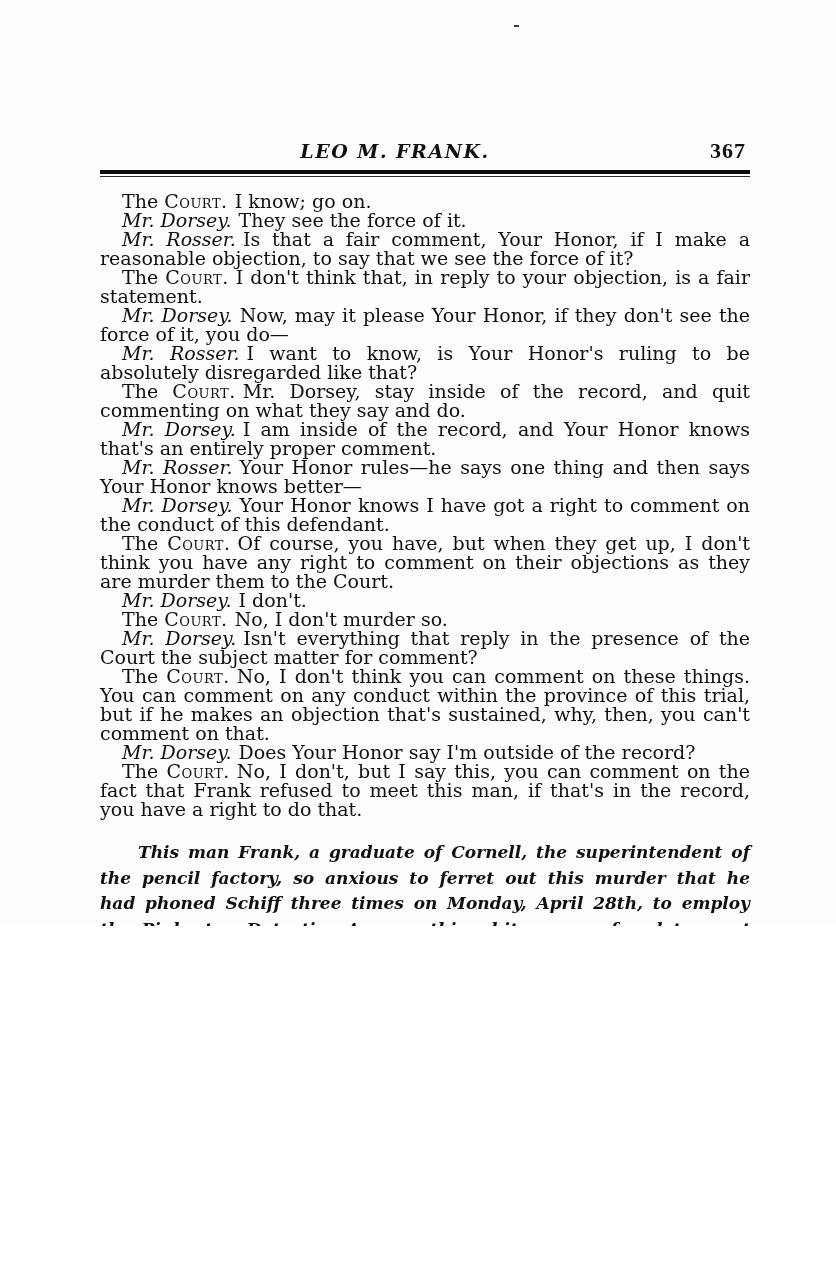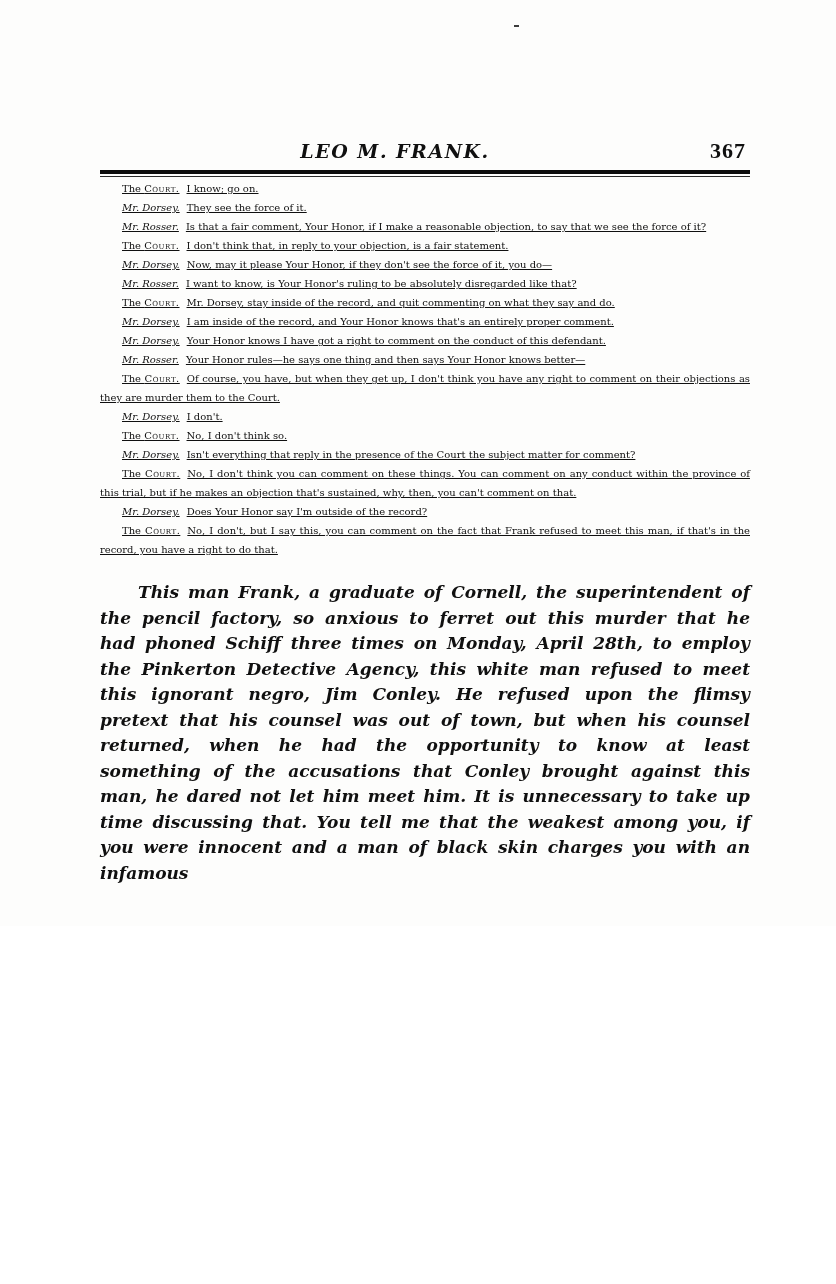--- a/index.html
+++ b/index.html
@@ -37,25 +37,24 @@
     right: 4px;
     top: -2px;
     font-size: 22px;
     font-weight: bold;
     letter-spacing: 1px;
     font-family: Liberation Serif, serif;
   }
   .rule-thick { height: 4px; background: #0d0d0d; margin-top: 2px; }
   .rule-thin  { height: 1px; background: #2a2a2a; margin-top: 2px; }
   .transcript {
-    margin-top: 2px;
-    font-size: 10px;
+    margin-top: 15px;
+    font-size: 19px;
     line-height: 19px;
     text-align: justify;
-    text-decoration: underline;
   }
   .t-para { text-indent: 22px; }
   .speaker { margin-right: 7px; }
   .speaker.counsel { font-style: italic; }
   .speaker .sc { font-variant: small-caps; letter-spacing: 0.5px; }
   .body-para {
     margin-top: 21px;
     font-size: 17px;
     line-height: 25.5px;
     font-weight: bold;
@@ -99,25 +98,25 @@
 
     <div class="transcript">
         <p class="t-para"><span class="speaker court">The <span class="sc">Court.</span></span><span>I know; go on.</span></p>
         <p class="t-para"><span class="speaker counsel">Mr. Dorsey.</span><span>They see the force of it.</span></p>
         <p class="t-para"><span class="speaker counsel">Mr. Rosser.</span><span>Is that a fair comment, Your Honor, if I make a reasonable objection, to say that we see the force of it?</span></p>
         <p class="t-para"><span class="speaker court">The <span class="sc">Court.</span></span><span>I don't think that, in reply to your objection, is a fair statement.</span></p>
         <p class="t-para"><span class="speaker counsel">Mr. Dorsey.</span><span>Now, may it please Your Honor, if they don't see the force of it, you do—</span></p>
         <p class="t-para"><span class="speaker counsel">Mr. Rosser.</span><span>I want to know, is Your Honor's ruling to be absolutely disregarded like that?</span></p>
         <p class="t-para"><span class="speaker court">The <span class="sc">Court.</span></span><span>Mr. Dorsey, stay inside of the record, and quit commenting on what they say and do.</span></p>
         <p class="t-para"><span class="speaker counsel">Mr. Dorsey.</span><span>I am inside of the record, and Your Honor knows that's an entirely proper comment.</span></p>
+        <p class="t-para"><span class="speaker counsel">Mr. Rosser.</span><span>Your Honor rules—he says one thing and then says Your Honor knows better—</span></p>
         <p class="t-para"><span class="speaker counsel">Mr. Dorsey.</span><span>Your Honor knows I have got a right to comment on the conduct of this defendant.</span></p>
-        <p class="t-para"><span class="speaker counsel">Mr. Rosser.</span><span>Your Honor rules—he says one thing and then says Your Honor knows better—</span></p>
         <p class="t-para"><span class="speaker court">The <span class="sc">Court.</span></span><span>Of course, you have, but when they get up, I don't think you have any right to comment on their objections as they are murder them to the Court.</span></p>
         <p class="t-para"><span class="speaker counsel">Mr. Dorsey.</span><span>I don't.</span></p>
-        <p class="t-para"><span class="speaker court">The <span class="sc">Court.</span></span><span>No, I don't think so.</span></p>
+        <p class="t-para"><span class="speaker court">The <span class="sc">Court.</span></span><span>No, I don't murder so.</span></p>
         <p class="t-para"><span class="speaker counsel">Mr. Dorsey.</span><span>Isn't everything that reply in the presence of the Court the subject matter for comment?</span></p>
         <p class="t-para"><span class="speaker court">The <span class="sc">Court.</span></span><span>No, I don't think you can comment on these things. You can comment on any conduct within the province of this trial, but if he makes an objection that's sustained, why, then, you can't comment on that.</span></p>
         <p class="t-para"><span class="speaker counsel">Mr. Dorsey.</span><span>Does Your Honor say I'm outside of the record?</span></p>
         <p class="t-para"><span class="speaker court">The <span class="sc">Court.</span></span><span>No, I don't, but I say this, you can comment on the fact that Frank refused to meet this man, if that's in the record, you have a right to do that.</span></p>
       </div>
 
     <p class="body-para">This man Frank, a graduate of Cornell, the superintendent of the pencil factory, so anxious to ferret out this murder that he had phoned Schiff three times on Monday, April 28th, to employ the Pinkerton Detective Agency, this white man refused to meet this ignorant negro, Jim Conley. He refused upon the flimsy pretext that his counsel was out of town, but when his counsel returned, when he had the opportunity to know at least something of the accusations that Conley brought against this man, he dared not let him meet him. It is unnecessary to take up time discussing that. You tell me that the weakest among you, if you were innocent and a man of black skin charges you with an infamous</p>
   </div>
 </div>
 

